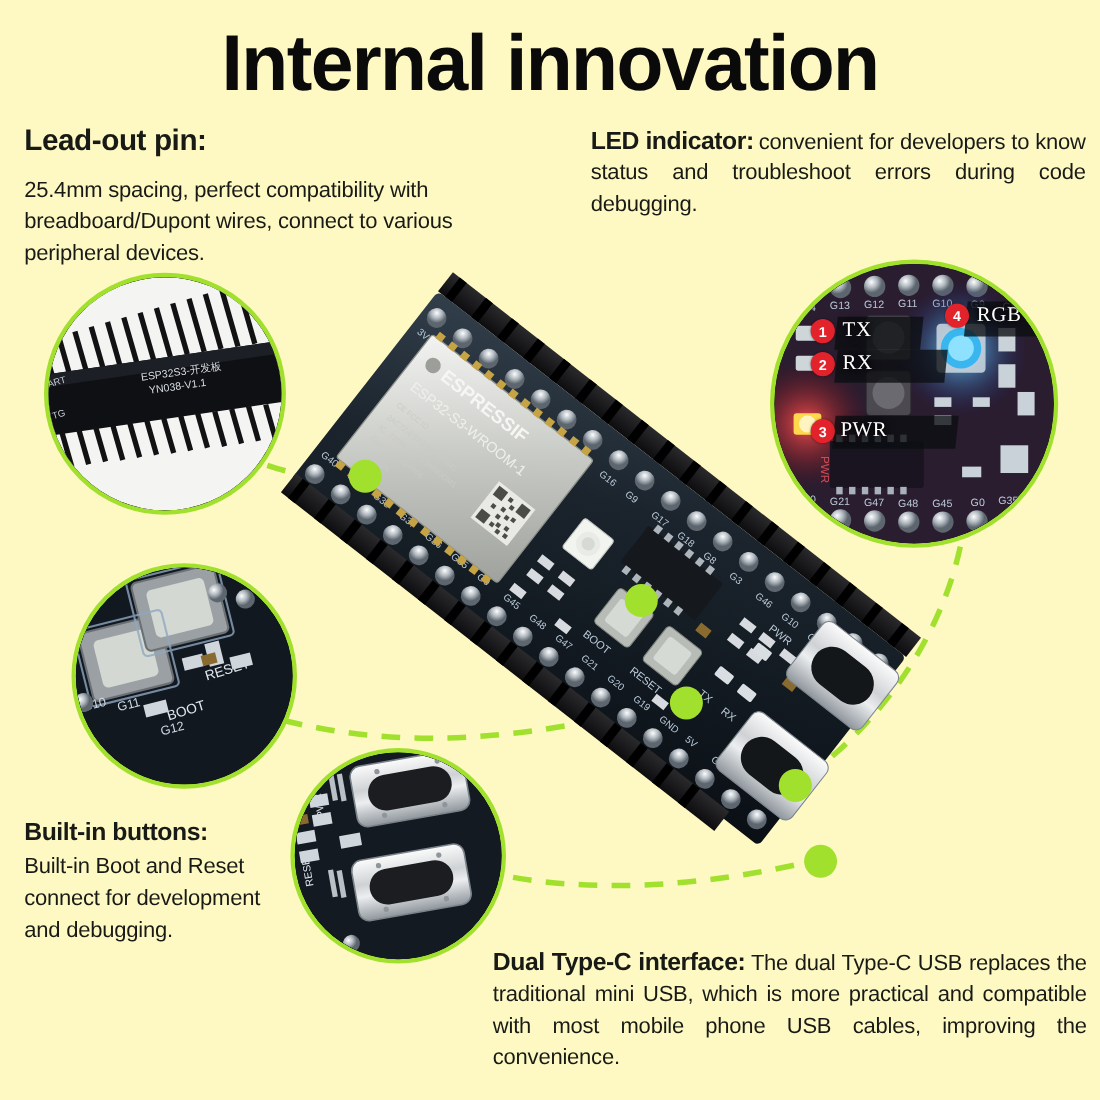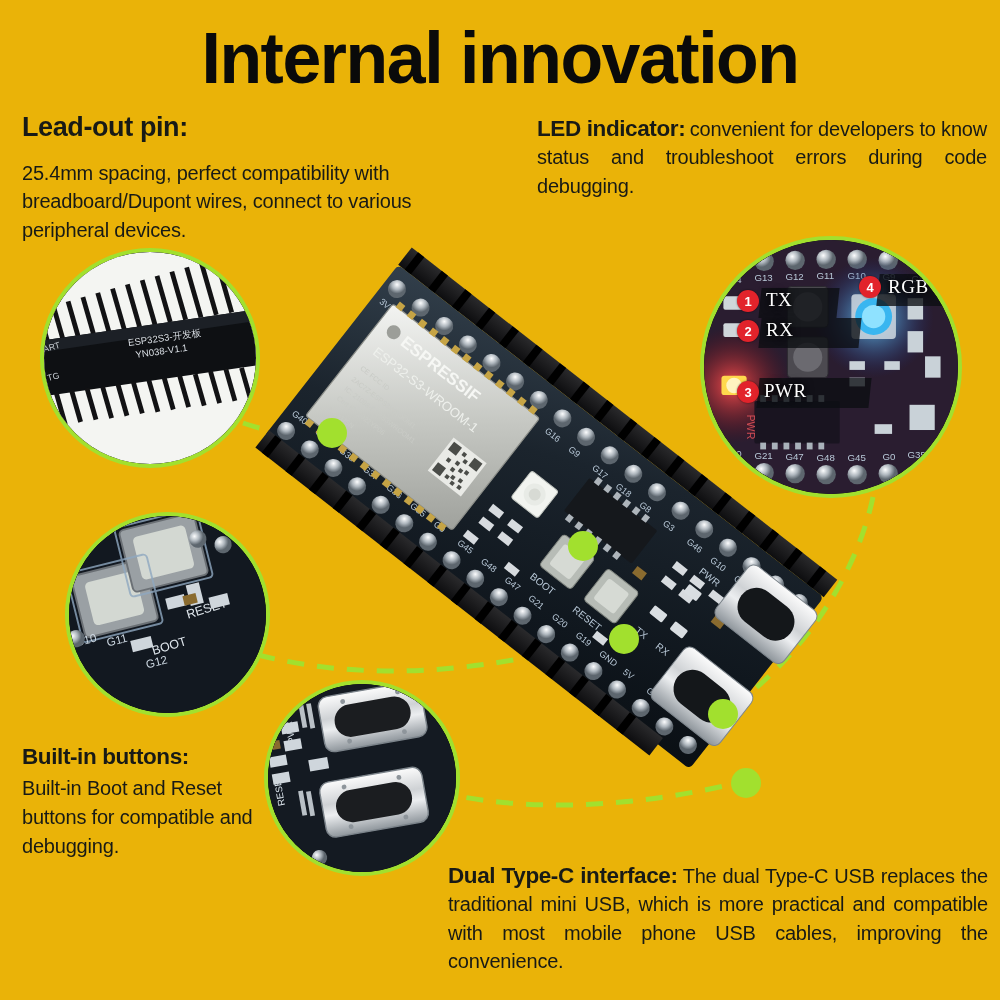--- a/index.html
+++ b/index.html
@@ -2,21 +2,21 @@
 <html><head>
 <meta charset="utf-8">
 <style>
   * { box-sizing: border-box; margin: 0; padding: 0; }
   html, body {
     width: 1000px; height: 1000px;
     font-family: "Liberation Sans", sans-serif;
     background: #ebf0dc;
     overflow: hidden;
   }
-  #page { position: relative; width: 1000px; height: 1000px; background: #eab308; }
+  #page { position: relative; width: 1000px; height: 1000px; background: #fef9c3; }
 
   
   .title {
     position: absolute; left: 0; top: 22px; width: 1000px;
     text-align: center;
     font-size: 72px; font-weight: 700; letter-spacing: -1.5px;
     color: #0a0a0a; line-height: 1.0;
     font-family: "Liberation Sans", sans-serif;
     transform: scaleX(0.97);
   }
@@ -93,21 +93,21 @@
     <span class="body">25.4mm spacing, perfect compatibility with breadboard/Dupont wires, connect to various peripheral devices.</span>
   </div>
 
   <div class="tblock" id="txt-led">
     <span class="head">LED indicator:</span>
     <span class="body">convenient for developers to know status and troubleshoot errors during code debugging.</span>
   </div>
 
   <div class="tblock" id="txt-buttons">
     <span class="head">Built-in buttons:</span>
-    <span class="body">Built-in Boot and Reset buttons for compatible and debugging.</span>
+    <span class="body">Built-in Boot and Reset connect for development and debugging.</span>
   </div>
 
   <div class="tblock" id="txt-typec">
     <span class="head">Dual Type-C interface:</span>
     <span class="body">The dual Type-C USB replaces the traditional mini USB, which is more practical and compatible with most mobile phone USB cables, improving the convenience.</span>
   </div>
 
   <svg class="layer under" viewBox="0 0 1000 1000">
     <g stroke="#a2e02e" stroke-width="5" fill="none" stroke-dasharray="17 13" stroke-linecap="butt">
 

